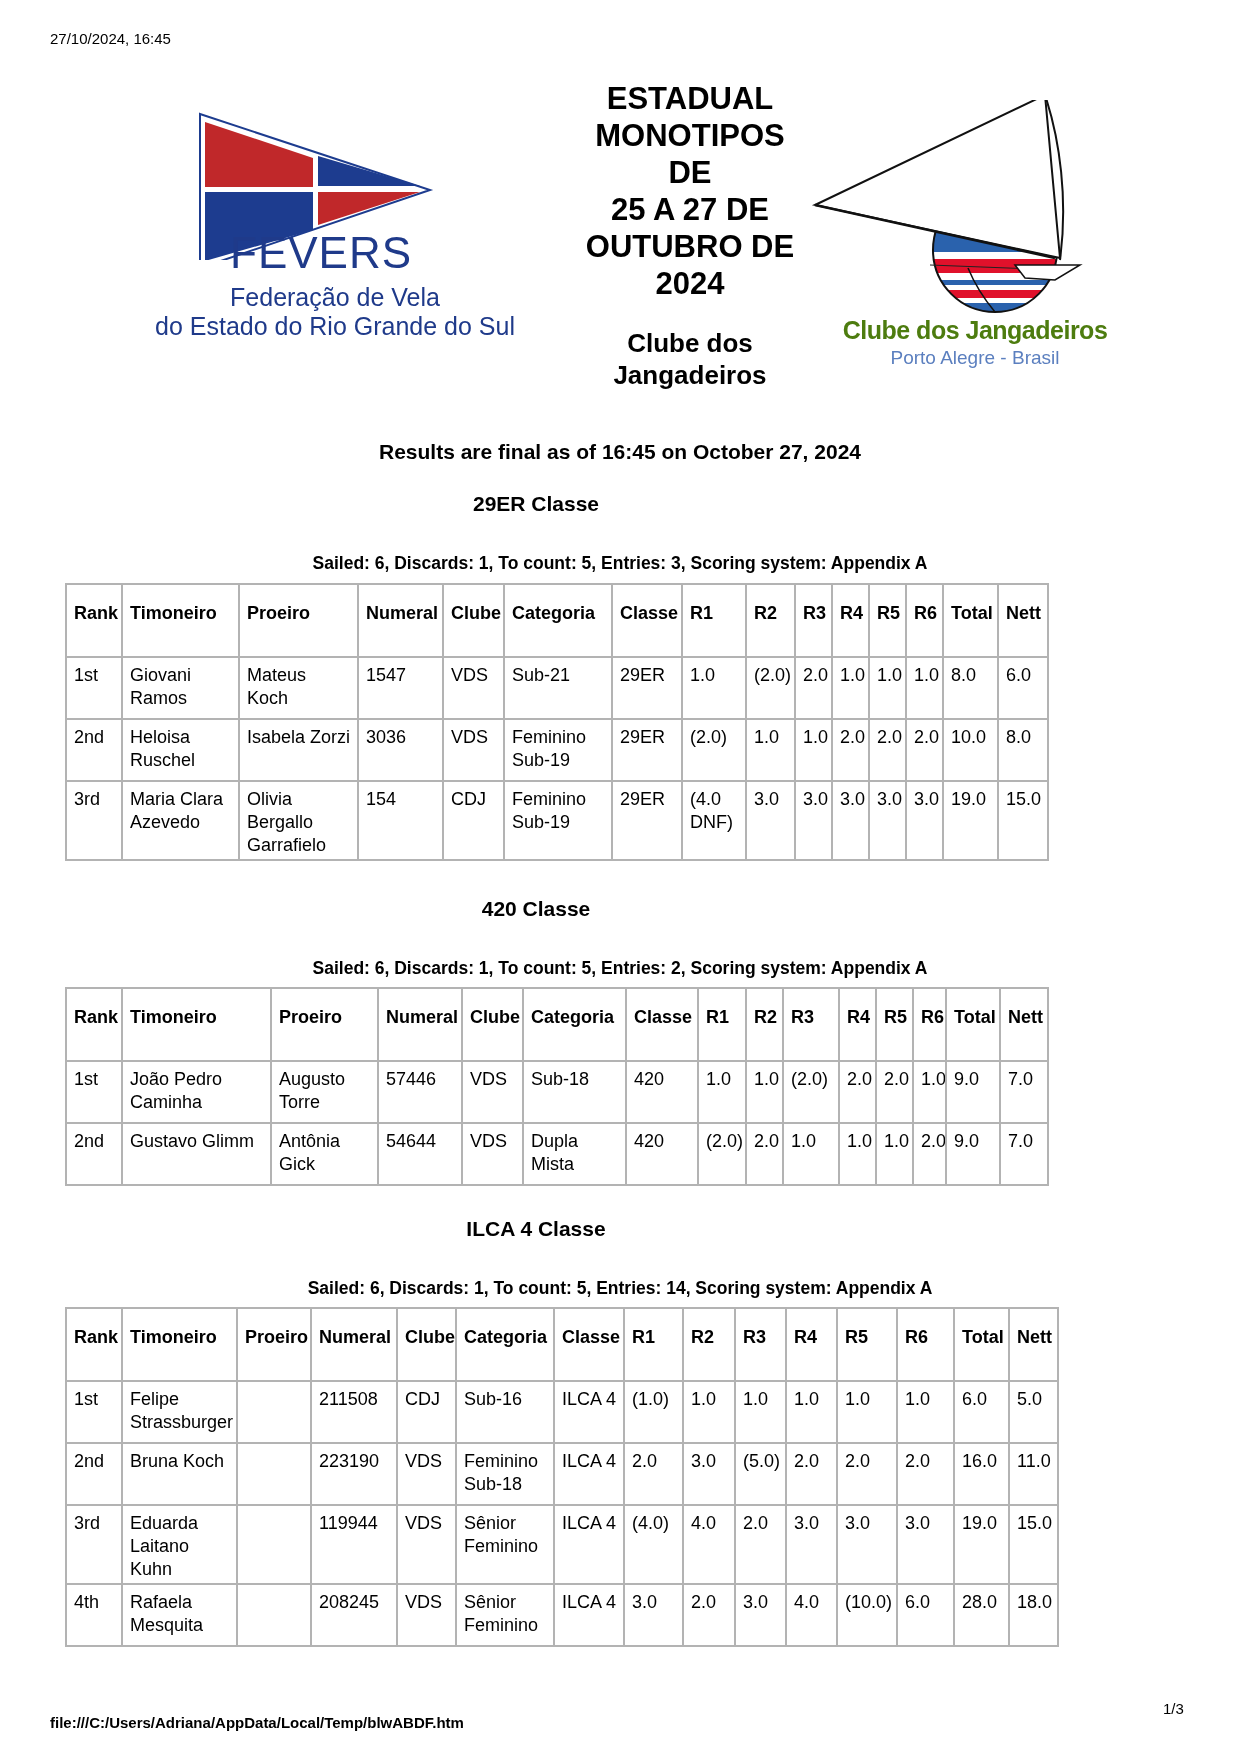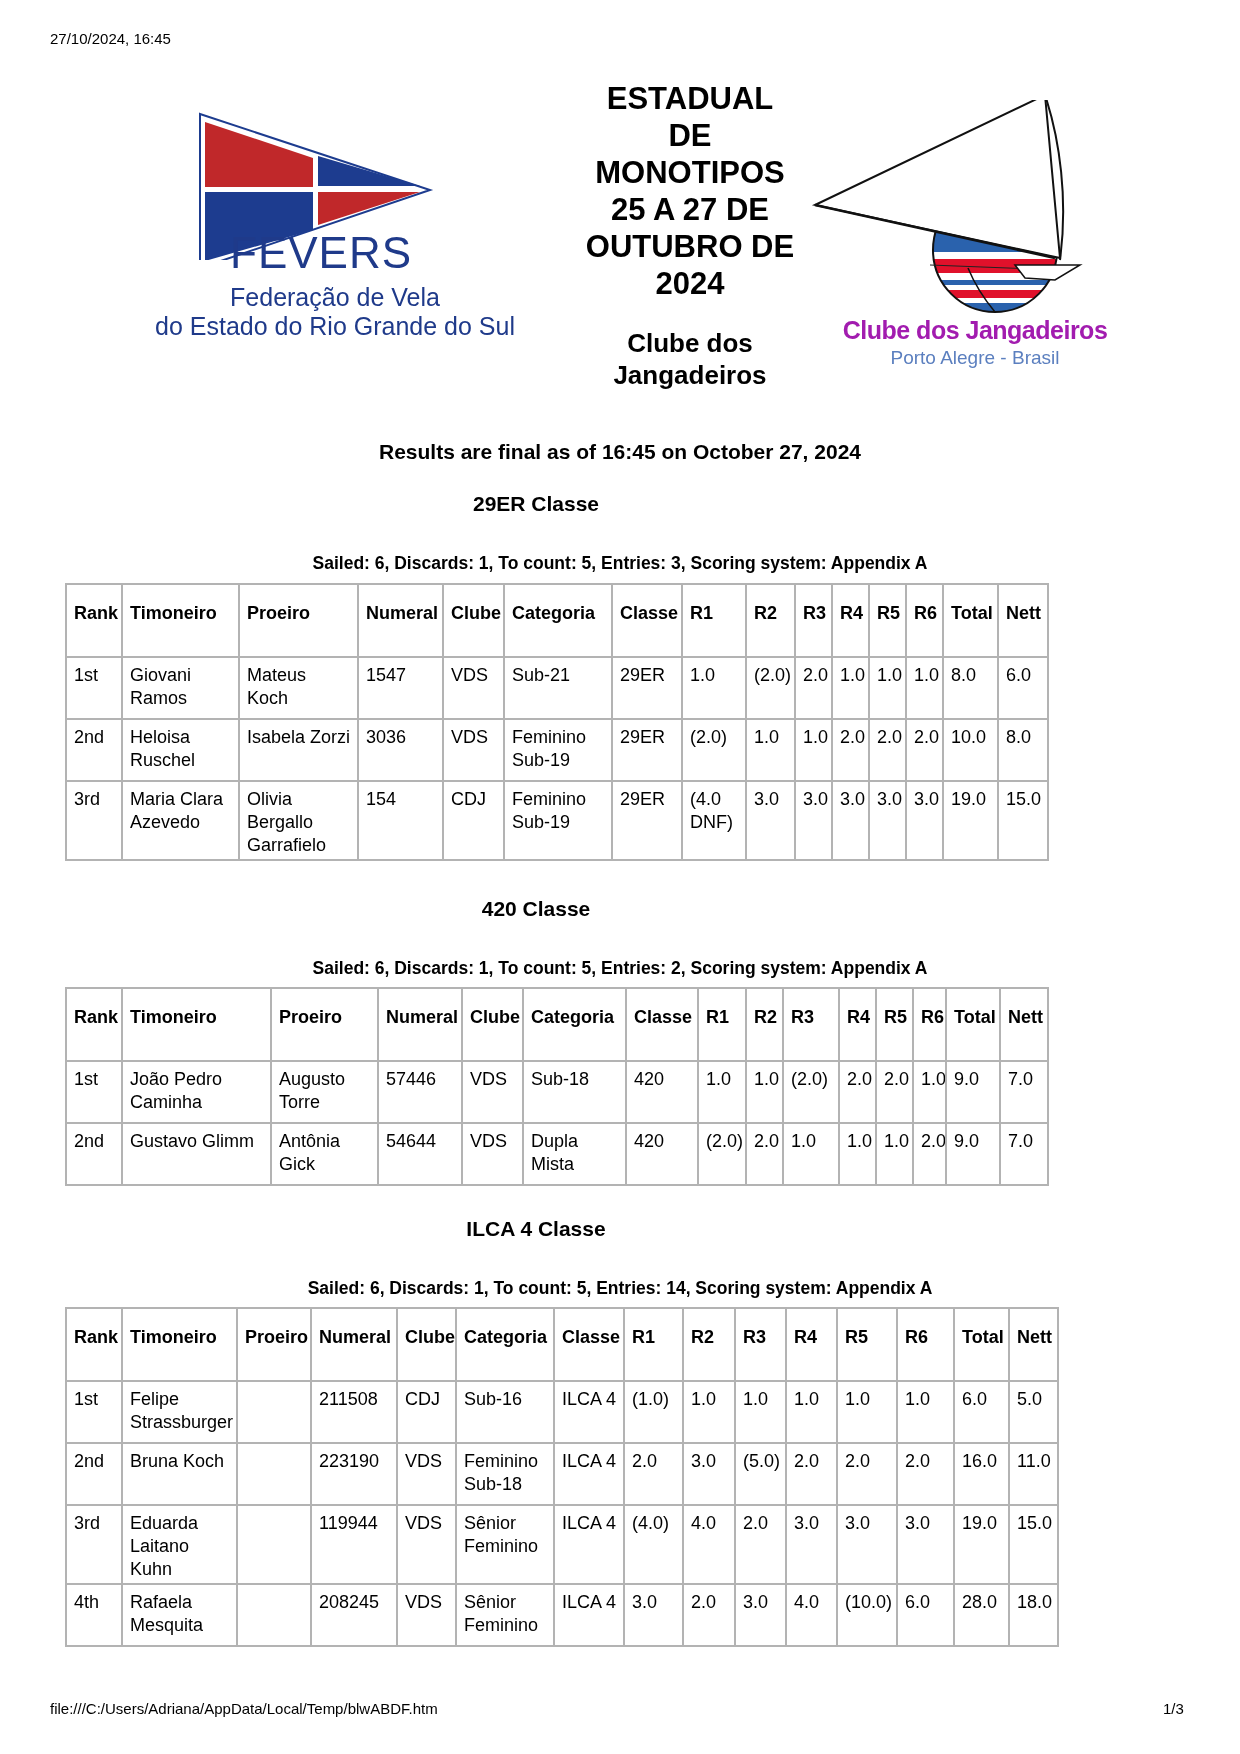--- a/index.html
+++ b/index.html
@@ -2,36 +2,36 @@
 <html><head>
 <meta charset="utf-8">
 <style>
   html, body { margin: 0; padding: 0; background: #ffffff; }
   body { width: 1240px; height: 1754px; position: relative; overflow: hidden;
          font-family: "Liberation Sans", sans-serif; color: #000; }
   .print-header { position: absolute; top: 30px; left: 0; width: 1240px; height: 20px; font-size: 15px; }
   .print-header .date { position: absolute; left: 50px; top: 0; }
   .print-header .title { position: absolute; left: 292px; top: 0; white-space: nowrap; }
   .print-footer { position: absolute; top: 1700px; left: 0; width: 1240px; font-size: 15px; }
-  .print-footer .url { position: absolute; left: 50px; top: 0; }
+  .print-footer .url { position: absolute; left: 50px; top: 14px; font-weight: bold; }
   .print-footer .pageno { position: absolute; left: 1163px; top: 0; }
 
   .logo-fevers { position: absolute; left: 135px; top: 110px; width: 420px; height: 270px; }
   .fevers-name { position: absolute; left: 120px; top: 255px; width: 200px; font-size: 44px; color: #1f3a8a;
                  letter-spacing: 1px; }
   .fevers-sub { position: absolute; left: 0; top: 315px; width: 440px; text-align: center; color: #1f3a8a;
                 font-size: 25px; line-height: 29px; }
 
   .event-title { position: absolute; left: 570px; top: 80px; width: 240px; text-align: center;
                  font-weight: bold; font-size: 31px; line-height: 37px; }
   .event-club { position: absolute; left: 570px; top: 327px; width: 240px; text-align: center;
                 font-weight: bold; font-size: 26px; line-height: 32px; }
 
   .logo-cdj { position: absolute; left: 810px; top: 100px; width: 300px; height: 240px; }
-  .cdj-name { position: absolute; left: 835px; top: 316px; width: 280px; text-align: center; color: #a21caf;
+  .cdj-name { position: absolute; left: 835px; top: 316px; width: 280px; text-align: center; color: #4d7c0f;
               font-size: 25px; font-weight: bold; letter-spacing: -0.5px; }
   .cdj-place { position: absolute; left: 835px; top: 347px; width: 280px; text-align: center; color: #5b7fbf;
                font-size: 19px; }
 
   .results-final { position: absolute; left: 0; top: 440px; width: 1240px; text-align: center;
                    font-weight: bold; font-size: 21px; }
 
   .class-title { position: absolute; left: 0; width: 1072px; text-align: center; font-weight: bold; font-size: 21px; }
   .class-summary { position: absolute; left: 0; width: 1240px; text-align: center; font-weight: bold; font-size: 17.5px; }
 
@@ -58,22 +58,22 @@
   </svg>
   <div class="fevers-name" style="left:95px;top:118px;">FEVERS</div>
   <div class="fevers-sub" style="left:-20px;top:173px;">
     <div>Federação de Vela</div>
     <div>do Estado do Rio Grande do Sul</div>
   </div>
 </div>
 
 <div class="event-title">
   <div>ESTADUAL</div>
+  <div>MONOTIPOS</div>
   <div>DE</div>
-  <div>MONOTIPOS</div>
   <div>25 A 27 DE</div>
   <div>OUTUBRO DE</div>
   <div>2024</div>
 </div>
 <div class="event-club">
   <div>Clube dos</div>
   <div>Jangadeiros</div>
 </div>
 
 <div class="logo-cdj">

